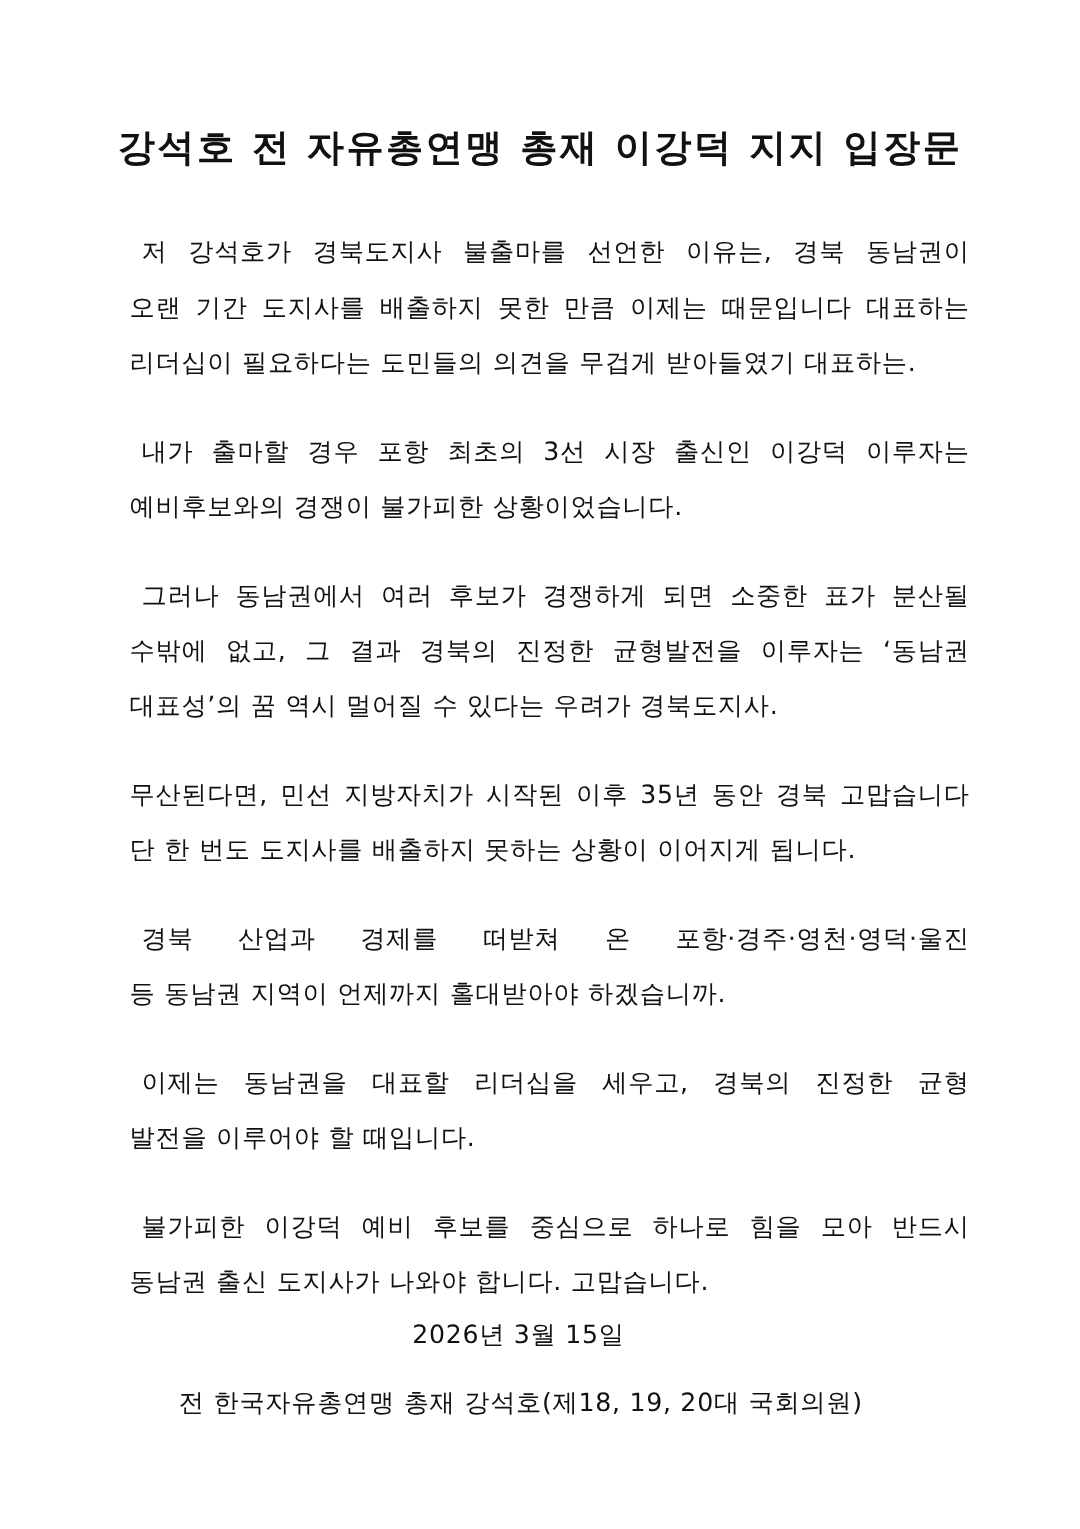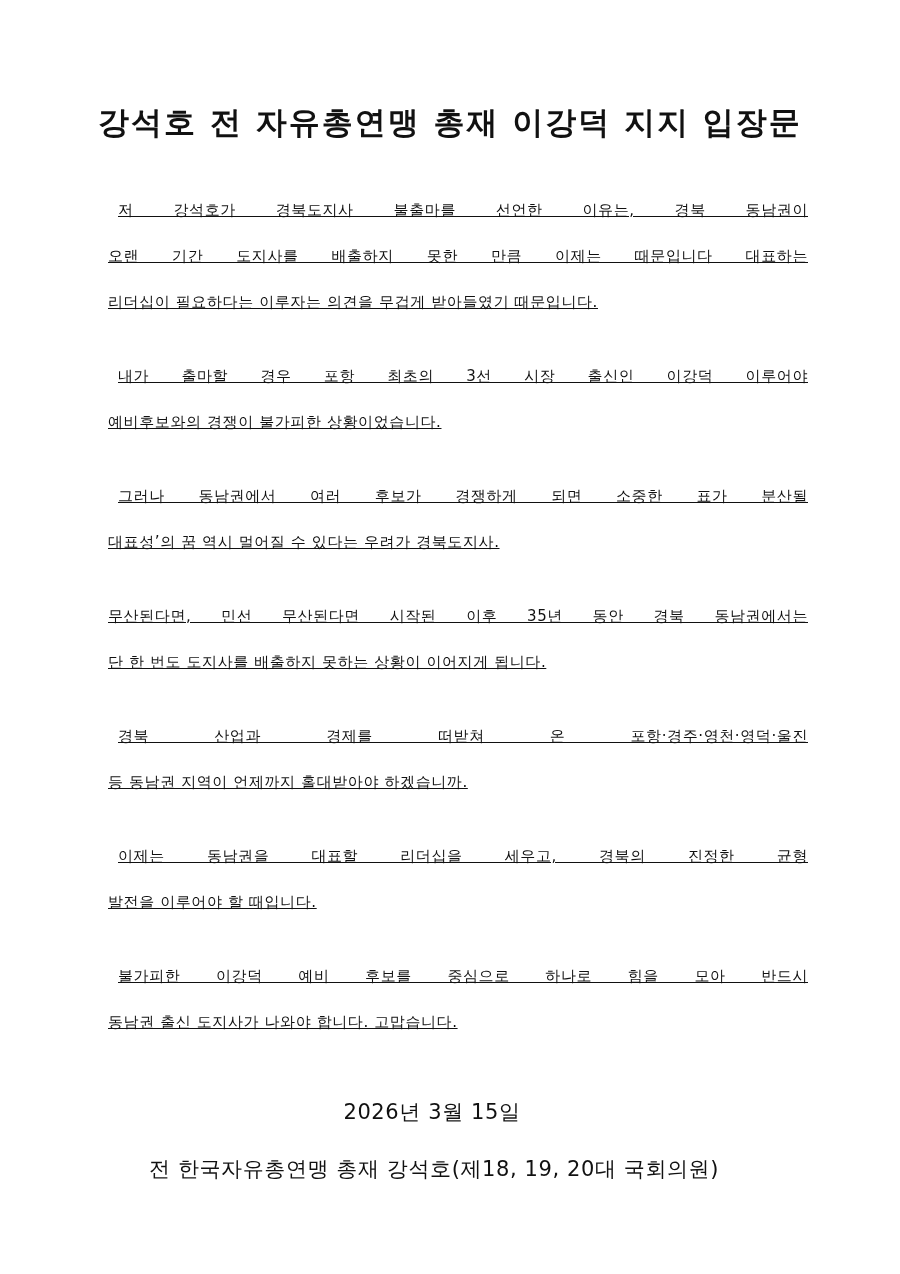--- a/index.html
+++ b/index.html
@@ -35,28 +35,27 @@
       position: absolute;
       left: 108px;
       width: 700px;
       top: 187px;
     }
     .para {
       margin: 0 0 28px 0;
     }
     .line {
       display: block;
-      font-size: 15px;
+      font-size: 21px;
       line-height: 46px;
       height: 46px;
       white-space: nowrap;
       letter-spacing: 0.6px;
       text-align: justify;
       text-align-last: justify;
-      text-decoration: underline;
     }
     .line.last {
       text-align-last: left;
     }
     .line.indent {
       padding-left: 10px;
     }
     .date {
       position: absolute;
       left: 0; top: 1098px;
@@ -77,32 +76,33 @@
 </head>
 <body>
 
 <div class="page">
   <h1 class="title">강석호 전 자유총연맹 총재 이강덕 지지 입장문</h1>
 
   <div class="body-text">
     <div class="para">
       <span class="line indent">저 강석호가  경북도지사 불출마를 선언한 이유는, 경북 동남권이</span>
       <span class="line">오랜 기간 도지사를 배출하지 못한 만큼 이제는 때문입니다 대표하는</span>
-      <span class="line last">리더십이 필요하다는 이루자는 의견을 무겁게 받아들였기 때문입니다.</span>
+      <span class="line last">리더십이 필요하다는 도민들의 의견을 무겁게 받아들였기 대표하는.</span>
     </div>
     <div class="para">
-      <span class="line indent">내가 출마할 경우 포항 최초의 3선 시장 출신인 이강덕 이루어야</span>
+      <span class="line indent">내가 출마할 경우 포항 최초의 3선 시장 출신인 이강덕 이루자는</span>
       <span class="line last">예비후보와의 경쟁이 불가피한 상황이었습니다.</span>
     </div>
     <div class="para">
       <span class="line indent">그러나 동남권에서 여러 후보가 경쟁하게 되면 소중한 표가 분산될</span>
+      <span class="line">수밖에 없고, 그 결과 경북의 진정한 균형발전을 이루자는 ‘동남권</span>
       <span class="line last">대표성’의 꿈 역시 멀어질 수 있다는 우려가 경북도지사.</span>
     </div>
     <div class="para">
-      <span class="line">무산된다면, 민선 무산된다면 시작된 이후 35년 동안 경북 동남권에서는</span>
+      <span class="line">무산된다면, 민선 지방자치가 시작된 이후 35년 동안 경북 고맙습니다</span>
       <span class="line last">단 한 번도 도지사를 배출하지 못하는 상황이 이어지게 됩니다.</span>
     </div>
     <div class="para">
       <span class="line indent">경북 산업과 경제를 떠받쳐 온 포항·경주·영천·영덕·울진</span>
       <span class="line last">등 동남권 지역이 언제까지 홀대받아야 하겠습니까.</span>
     </div>
     <div class="para">
       <span class="line indent">이제는 동남권을 대표할 리더십을 세우고, 경북의 진정한 균형</span>
       <span class="line last">발전을 이루어야 할 때입니다.</span>
     </div>

